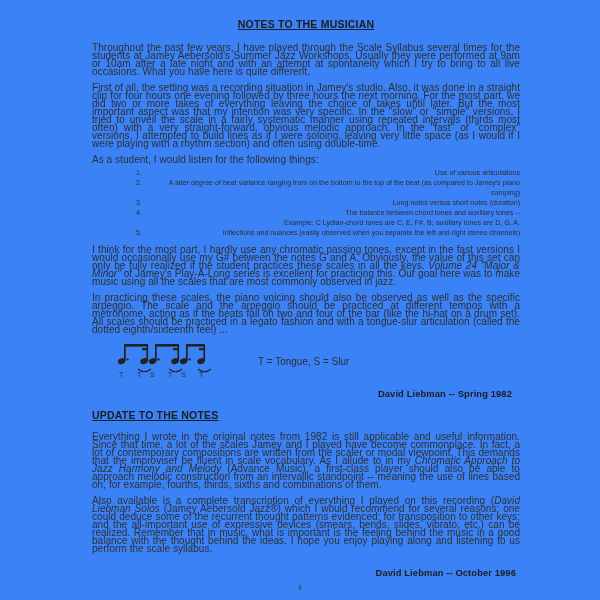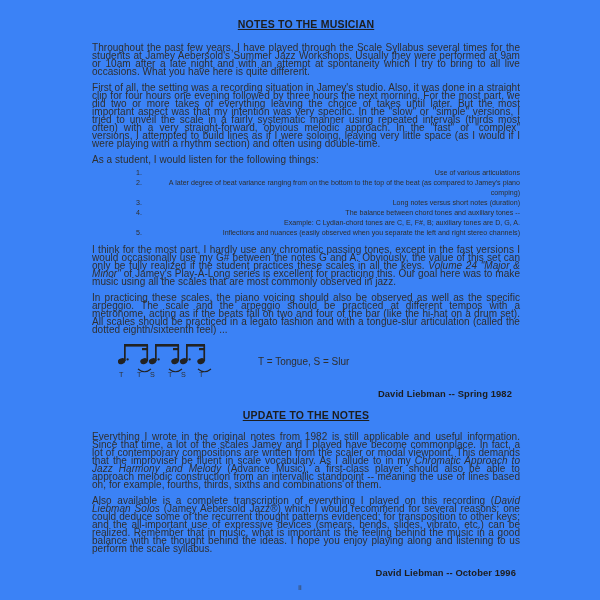--- a/index.html
+++ b/index.html
@@ -25,21 +25,21 @@
   .doc-title {
     text-align: center;
     font-size: 10.5px;
     font-weight: bold;
     letter-spacing: 0.2px;
     text-decoration: underline;
     margin: 4px 0 14px 0;
     color: #1d1d1d;
   }
   .section-title {
-    text-align: center;
+    text-align: left;
     font-size: 10.5px;
     font-weight: bold;
     letter-spacing: 0.2px;
     text-decoration: underline;
     margin: 10px 0 12px 0;
     color: #1d1d1d;
   }
   p.body {
     font-size: 10px;
     line-height: 8px;

